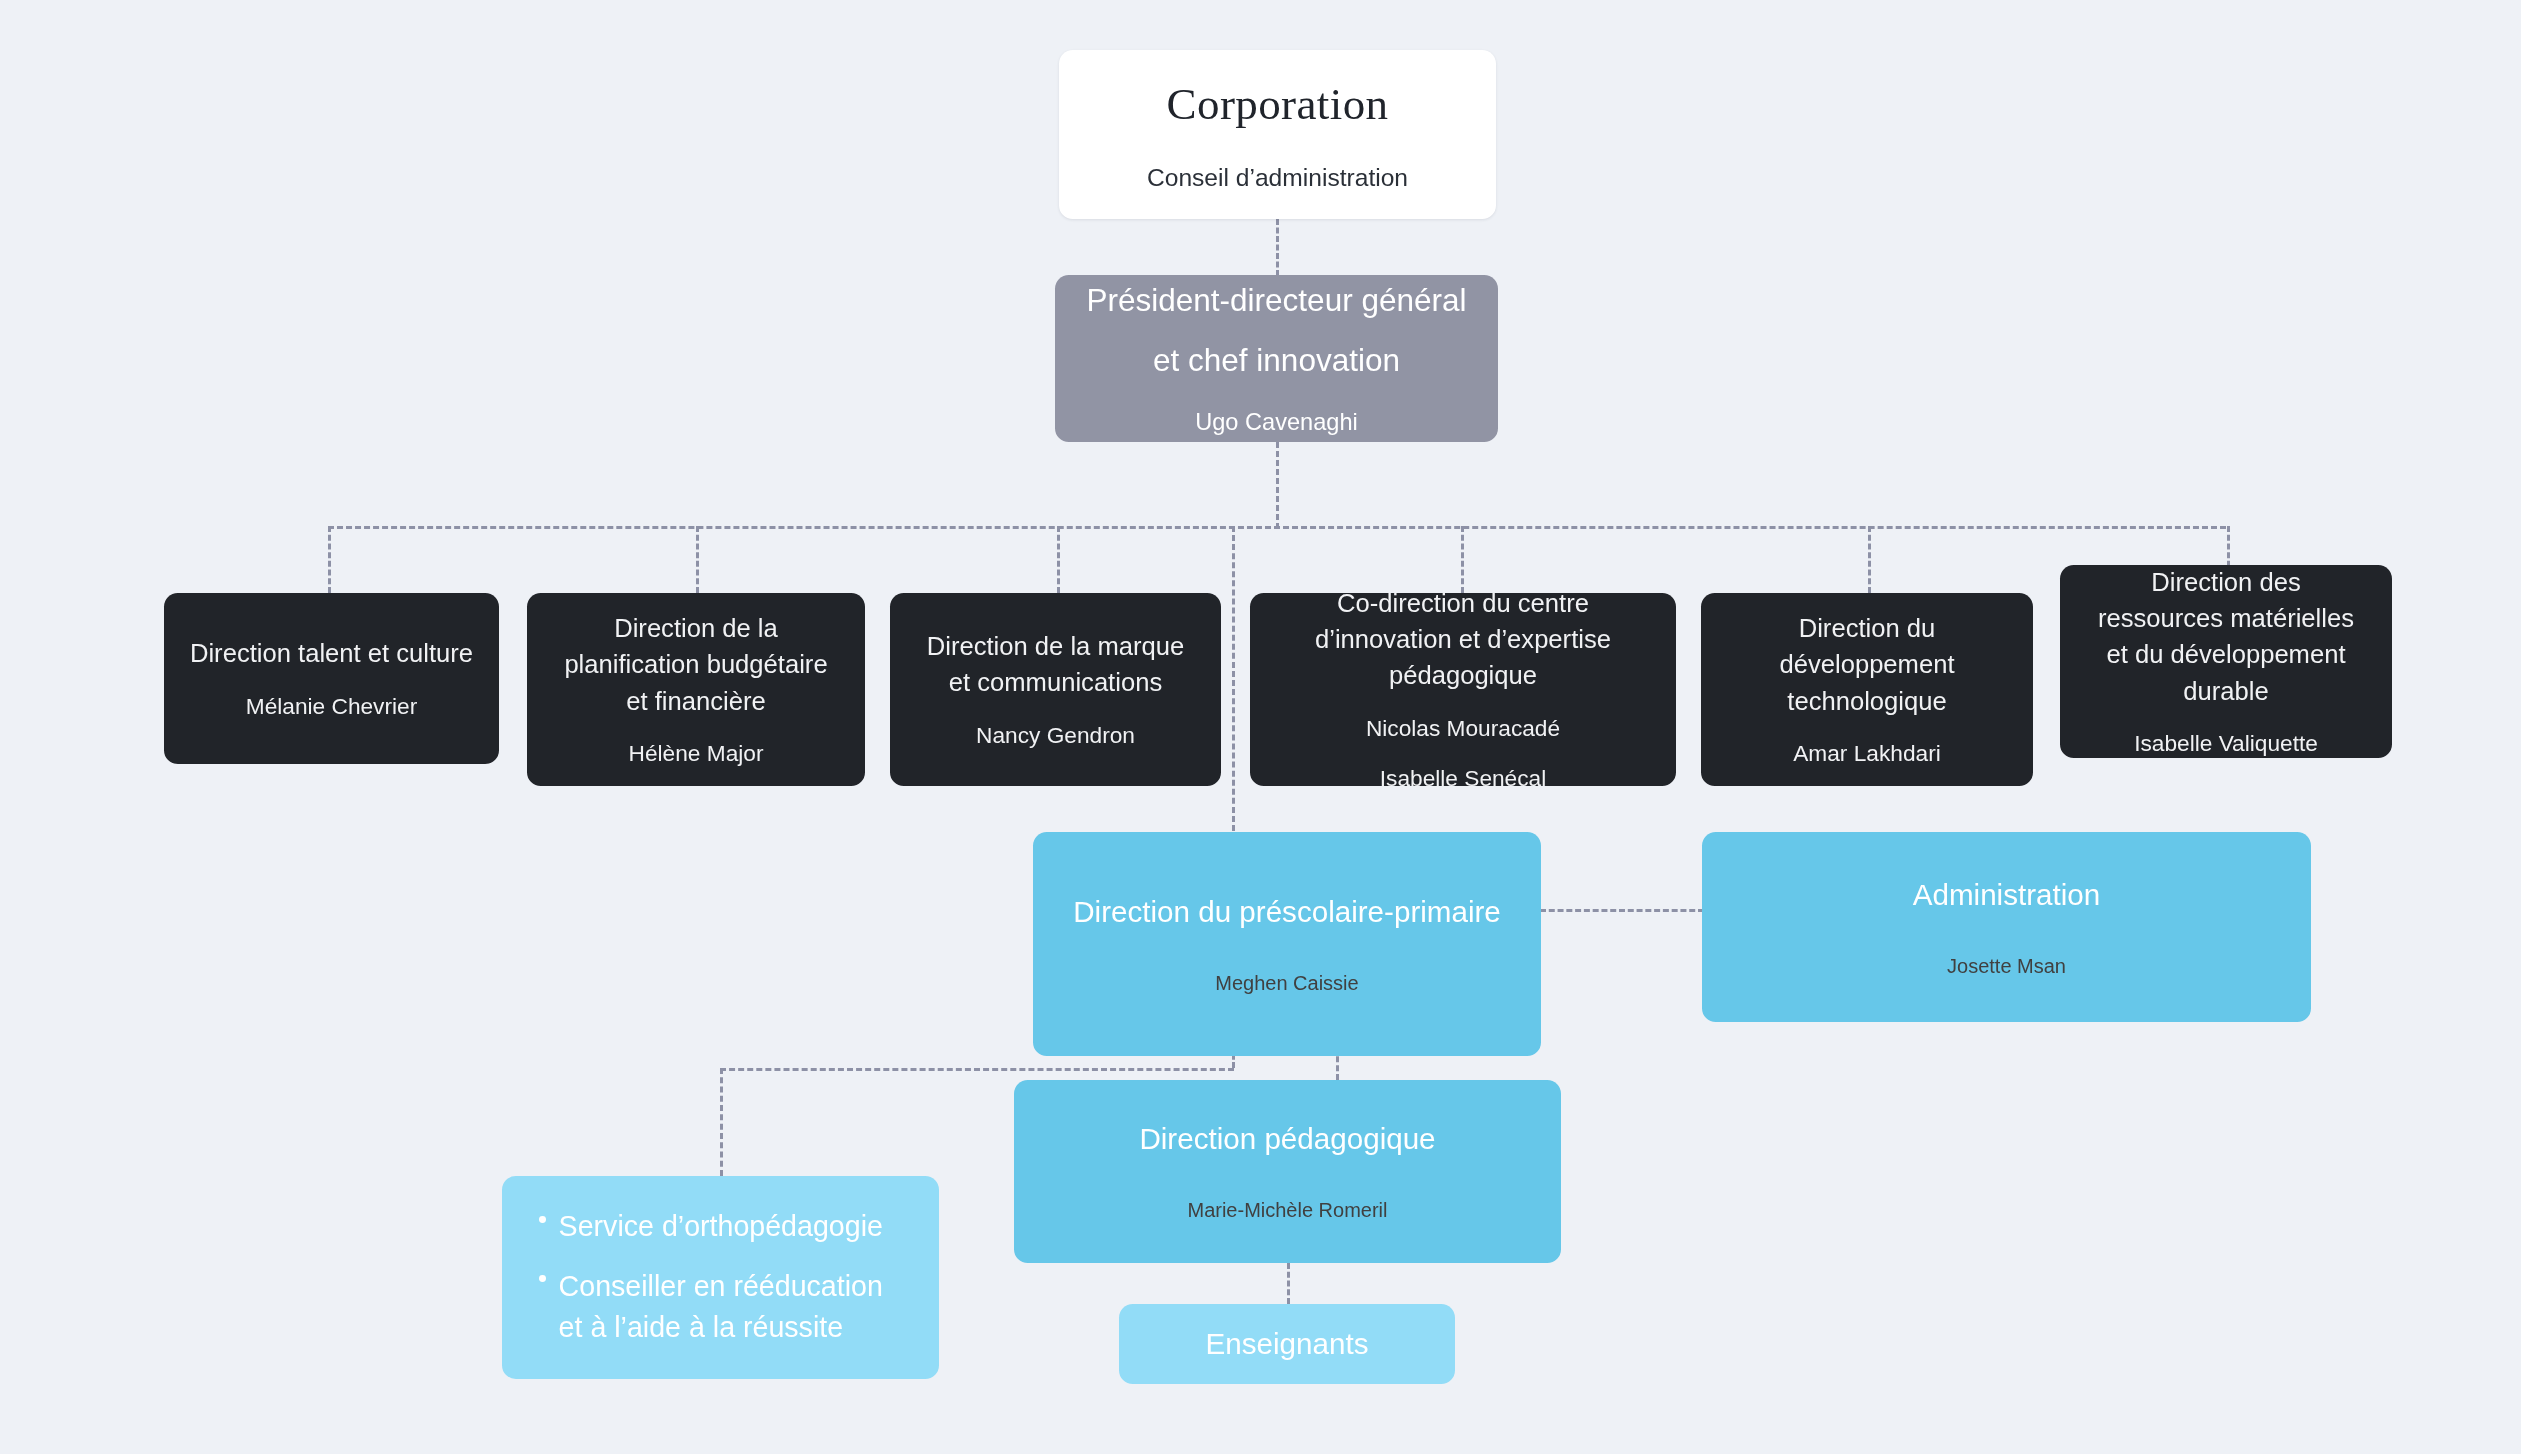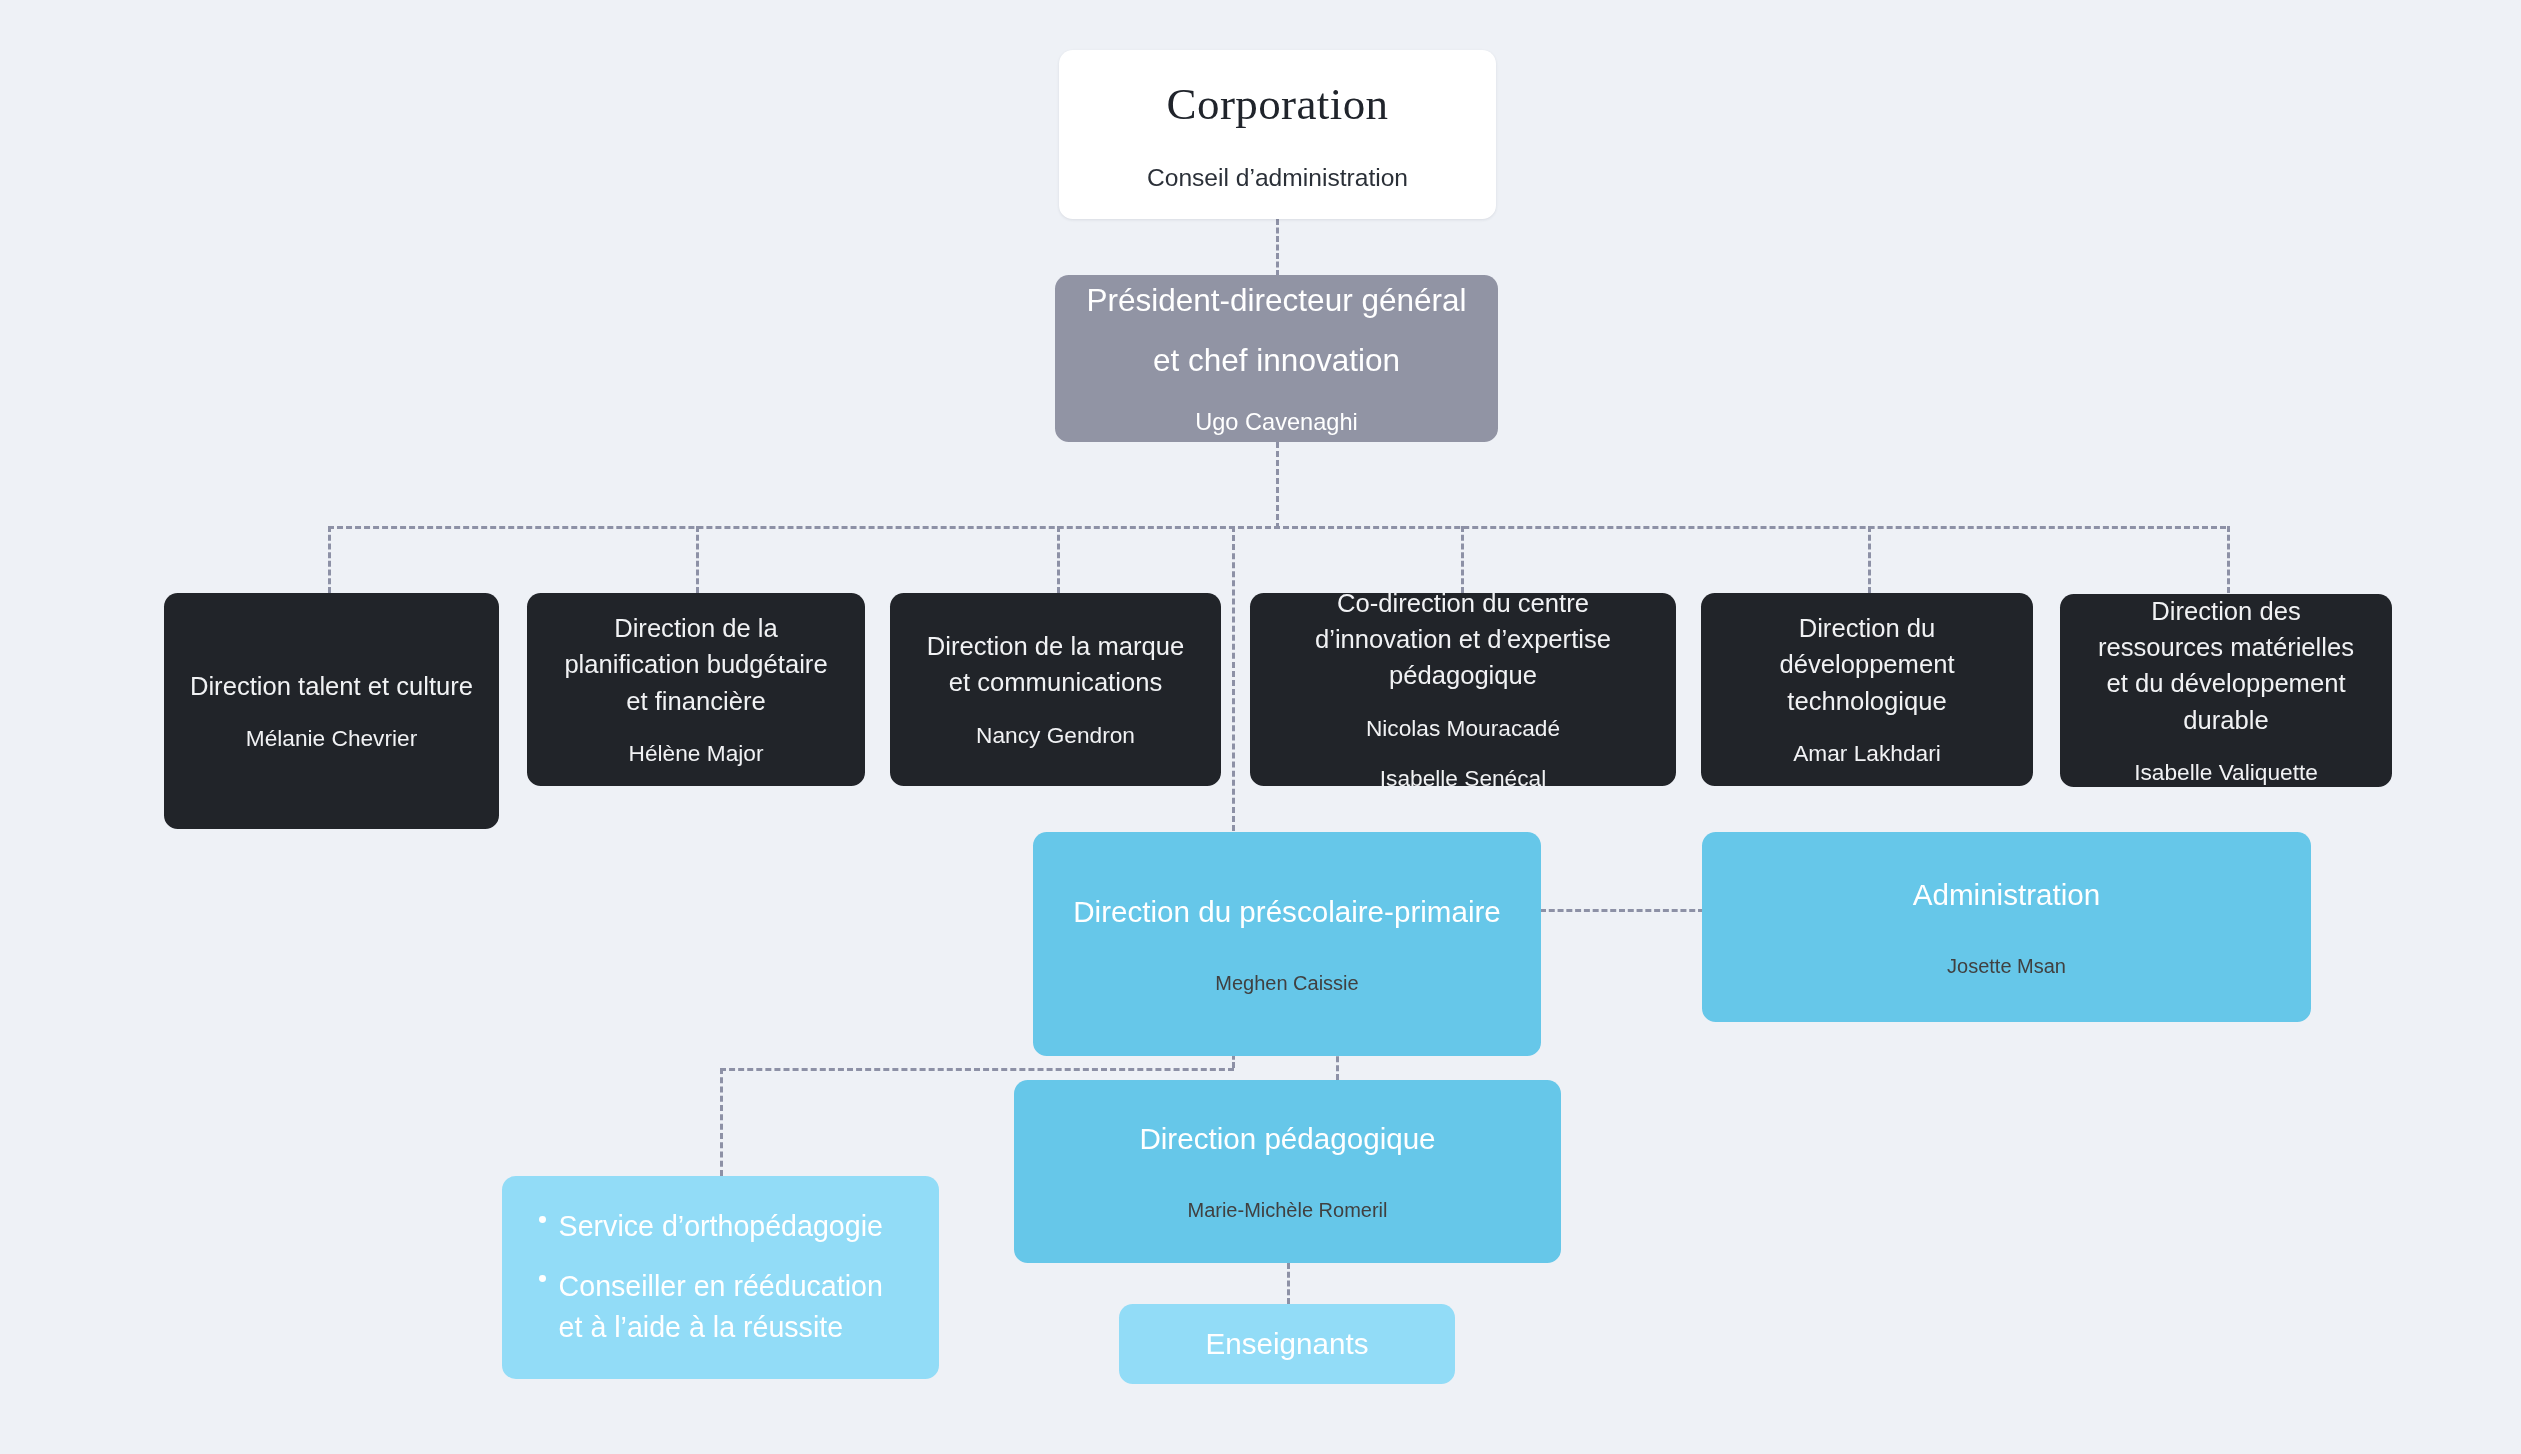--- a/index.html
+++ b/index.html
@@ -189,21 +189,21 @@
     <div class="title">Corporation</div>
     <div class="person">Conseil d’administration</div>
   </div>
 
   <div class="node grey" style="left:1039px; top:259px; width:443px; height:167px;">
     <div class="title">Président-directeur général</div>
     <div class="title">et chef innovation</div>
     <div class="person">Ugo Cavenaghi</div>
   </div>
 
-  <div class="node dark" style="left:148px; top:577px; width:335px; height:236px;align-items:center;">
+  <div class="node dark" style="left:148px; top:577px; width:335px; height:171px;align-items:center;">
     <div class="title">Direction talent et culture</div>
     <div class="person">Mélanie Chevrier</div>
   </div>
 
   <div class="node dark" style="left:511px; top:577px; width:338px; height:193px;">
     <div class="title">Direction de la planification budgétaire et financière</div>
     <div class="person">Hélène Major</div>
   </div>
 
   <div class="node dark" style="left:874px; top:577px; width:331px; height:193px;">
@@ -215,21 +215,21 @@
     <div class="title">Co-direction du centre d’innovation et d’expertise pédagogique</div>
     <div class="person">Nicolas Mouracadé</div>
     <div class="person">Isabelle Senécal</div>
   </div>
 
   <div class="node dark" style="left:1685px; top:577px; width:332px; height:193px;">
     <div class="title">Direction du développement technologique</div>
     <div class="person">Amar Lakhdari</div>
   </div>
 
-  <div class="node dark" style="left:2044px; top:578px; width:332px; height:193px;">
+  <div class="node dark" style="left:2044px; top:549px; width:332px; height:193px;">
     <div class="title">Direction des ressources matérielles et du développement durable</div>
     <div class="person">Isabelle Valiquette</div>
   </div>
 
   <div class="node blue" style="left:1017px; top:816px; width:508px; height:224px;">
     <div class="title">Direction du préscolaire-primaire</div>
     <div class="person">Meghen Caissie</div>
   </div>
 
   <div class="node blue" style="left:1686px; top:816px; width:609px; height:190px;">

